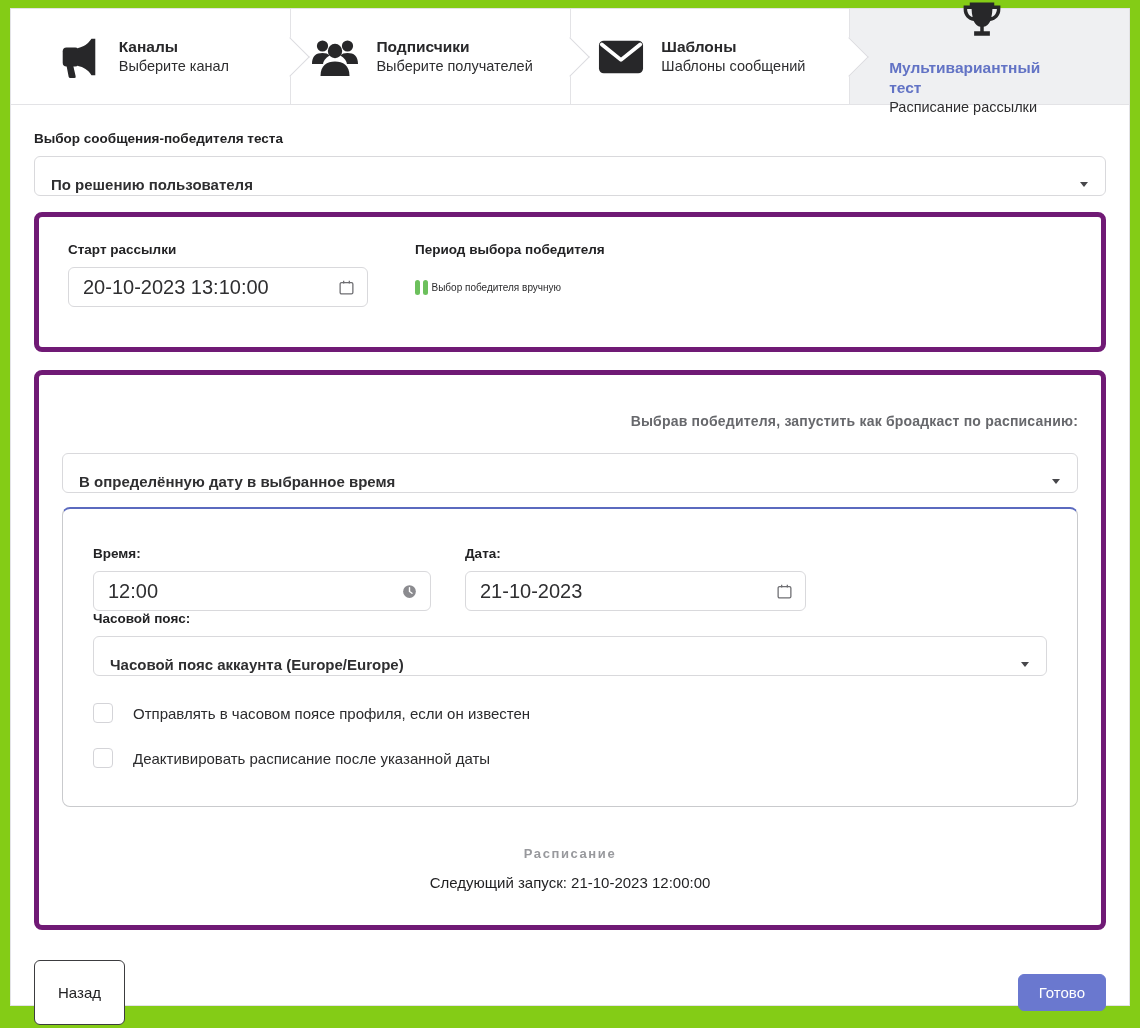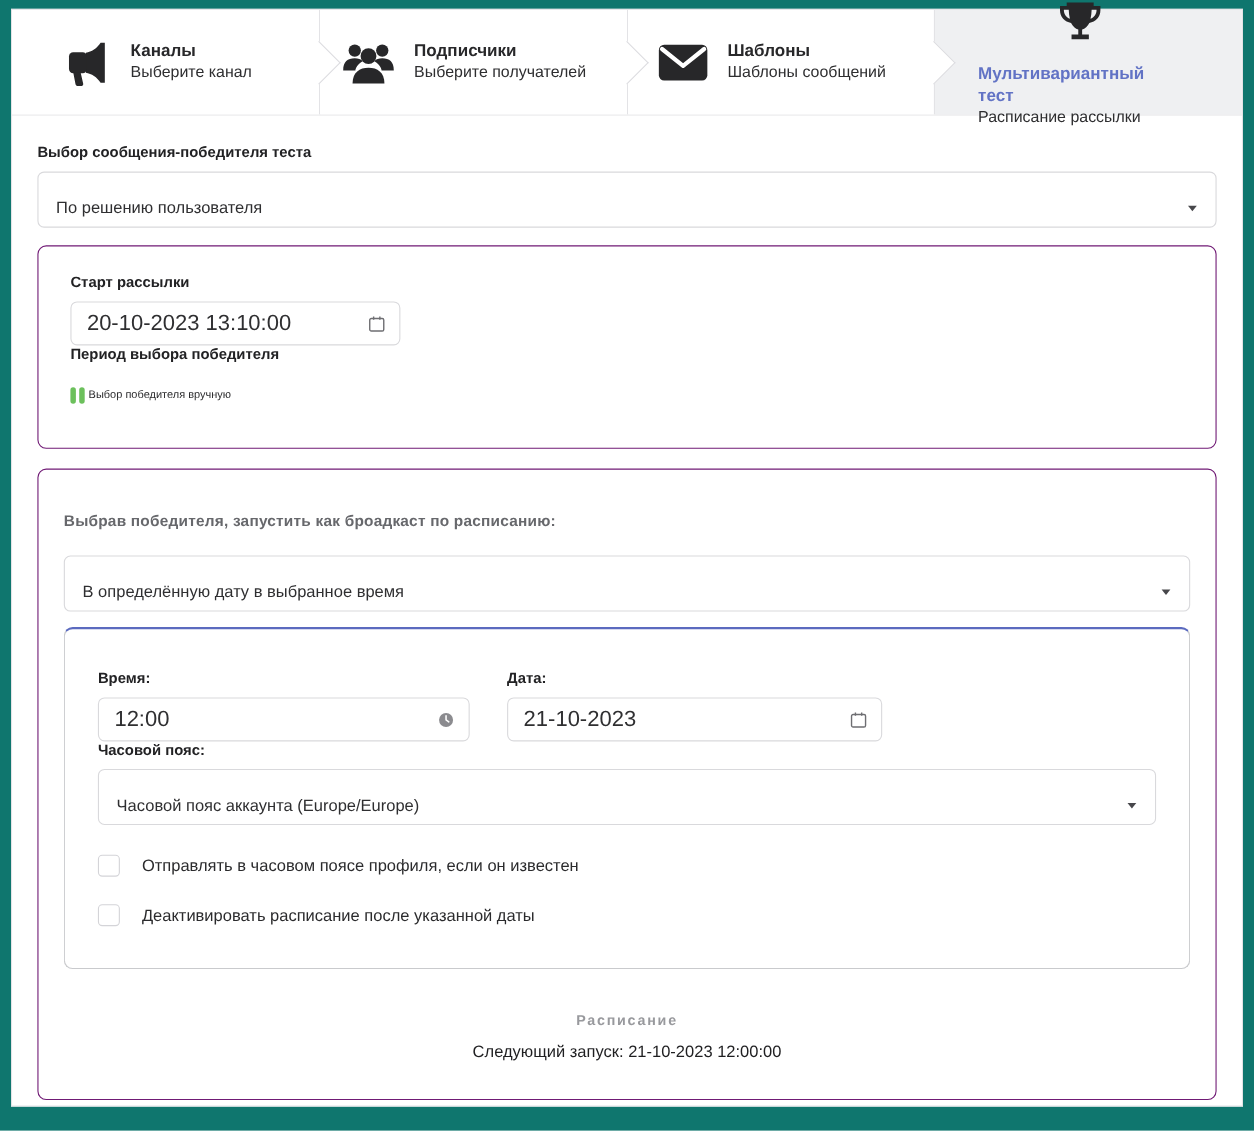--- a/index.html
+++ b/index.html
@@ -1,17 +1,17 @@
 <!DOCTYPE html>
 <html><head>
 <meta charset="utf-8">
 <style>
   html,body { margin:0; padding:0; }
   .page {
-    position:relative; width:1140px; height:1028px; background:#0f766e;
+    position:relative; width:1140px; height:1028px; background:#84cc16;
     font-family:"Liberation Sans","DejaVu Sans",sans-serif; color:#2f2f31;
     overflow:hidden;
   }
   .frame {
     position:absolute; left:10px; right:10px; top:8px; bottom:22px;
     background:#fff; border:1px solid #e3e3e6; box-sizing:border-box;
   }
   
   .steps { display:flex; height:95px; border-bottom:1px solid #e3e3e6; }
   .step {
@@ -28,41 +28,41 @@
   }
   .step .texts { display:flex; flex-direction:column; line-height:1.28; max-width:185px; }
   .step .title { font-weight:bold; font-size:15.5px; color:#28282a; }
   .step.active .title { color:var(--accent-title); }
   .step .subtitle { font-size:14.5px; color:#2e2e30; }
   .step svg { fill:#272729; flex:none; }
   
   .content { padding:26px 23px 0; }
   .field-label { font-size:13.5px; font-weight:bold; color:#222224; margin-bottom:10px; }
   .select {
-    height:51px; border:1px solid #d9d9dc; border-radius:6px; background:#fff;
+    height:40px; border:1px solid #d9d9dc; border-radius:6px; background:#fff;
     display:flex; align-items:center; justify-content:space-between;
-    padding:16px 17px 0 16px; font-size:15px; cursor:pointer; box-sizing:border-box;
+    padding:16px 17px 0 16px; font-size:15px; cursor:pointer; box-sizing:border-box;font-weight:bold;
   }
   .chev { width:0; height:0; border-left:4.5px solid transparent; border-right:4.5px solid transparent; border-top:5.5px solid #47474b; }
-  .card { border:1px solid #701a75; border-radius:8px; background:#fff; box-sizing:border-box;flex-direction:column; }
+  .card { border:5px solid #701a75; border-radius:8px; background:#fff; box-sizing:border-box; }
   .card1 { margin-top:16px; padding:25px 29px 40px; display:flex; }
   .col-start { width:300px; margin-right:47px; flex:none; }
   .input-wrap {
     height:40px; border:1px solid #d9d9dc; border-radius:6px; background:#fff;
     display:flex; align-items:center; padding:0 12px 0 14px; box-sizing:border-box;
   }
   .input-wrap input {
     border:none; outline:none; flex:1; min-width:0; background:transparent; padding:0;
     font-family:inherit; font-size:20px; color:#2f2f31;
   }
   .pause-row { display:flex; align-items:center; gap:4px; margin-top:23px; font-size:10px; color:#2b2b2d; }
   .pause { display:flex; gap:3.5px; }
   .pause i { width:4.5px; height:15px; border-radius:2.5px; background:var(--green); }
   .card2 { margin-top:18px; padding:38px 23px 34px; }
-  .card2-heading { text-align:left; font-weight:bold; font-size:14px; color:#67686c; letter-spacing:.2px; }
+  .card2-heading { text-align:right; font-weight:bold; font-size:14px; color:#67686c; letter-spacing:.2px; }
   .mode-select { margin-top:24px; }
   .inner-card {
     margin-top:14px; border:1px solid #c9cacd; border-top:2px solid var(--accent-border);
     border-radius:8px; padding:37px 30px 38px; background:#fff; box-sizing:border-box;
   }
   .row-fields { display:flex; gap:34px; }
   .fg-time { width:338px; flex:none; }
   .fg-date { width:341px; flex:none; }
   .tz-group { }
   .check-row { display:flex; align-items:center; gap:20px; margin-top:27px; font-size:15px; color:#2b2b2d; }

